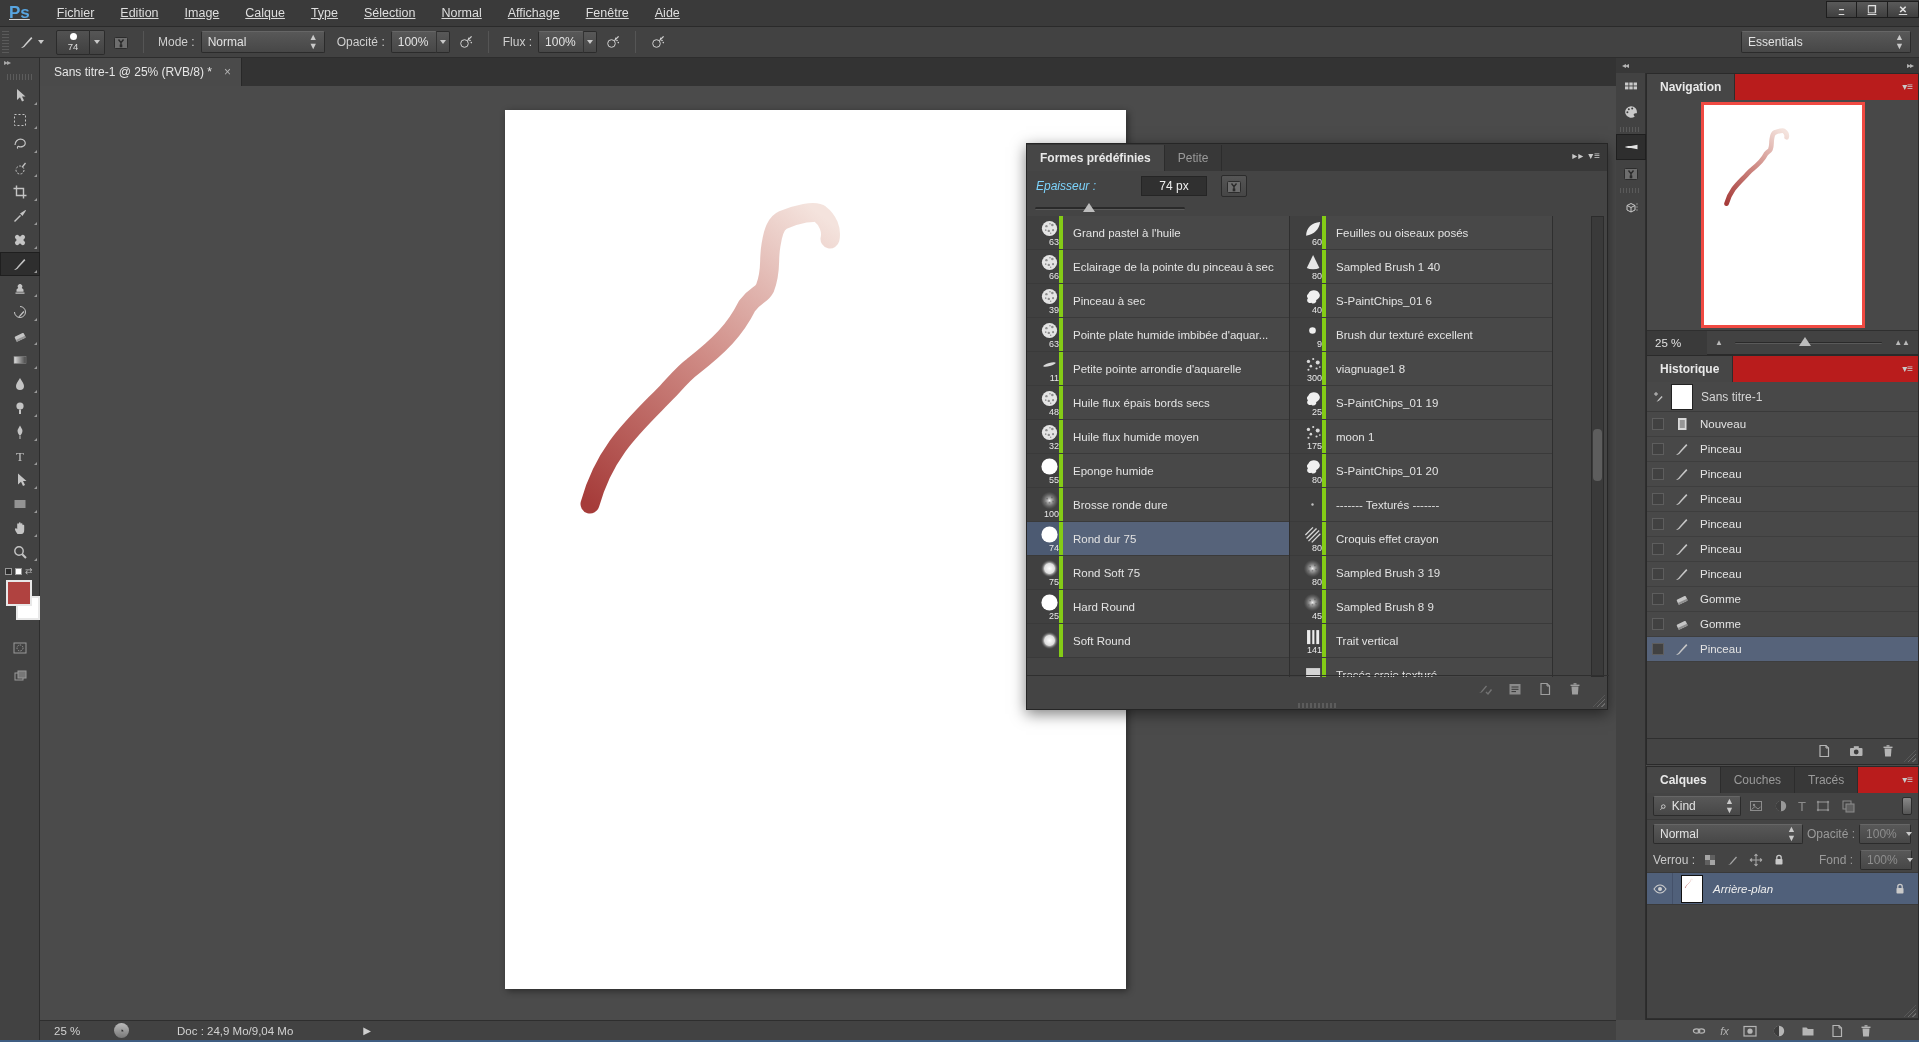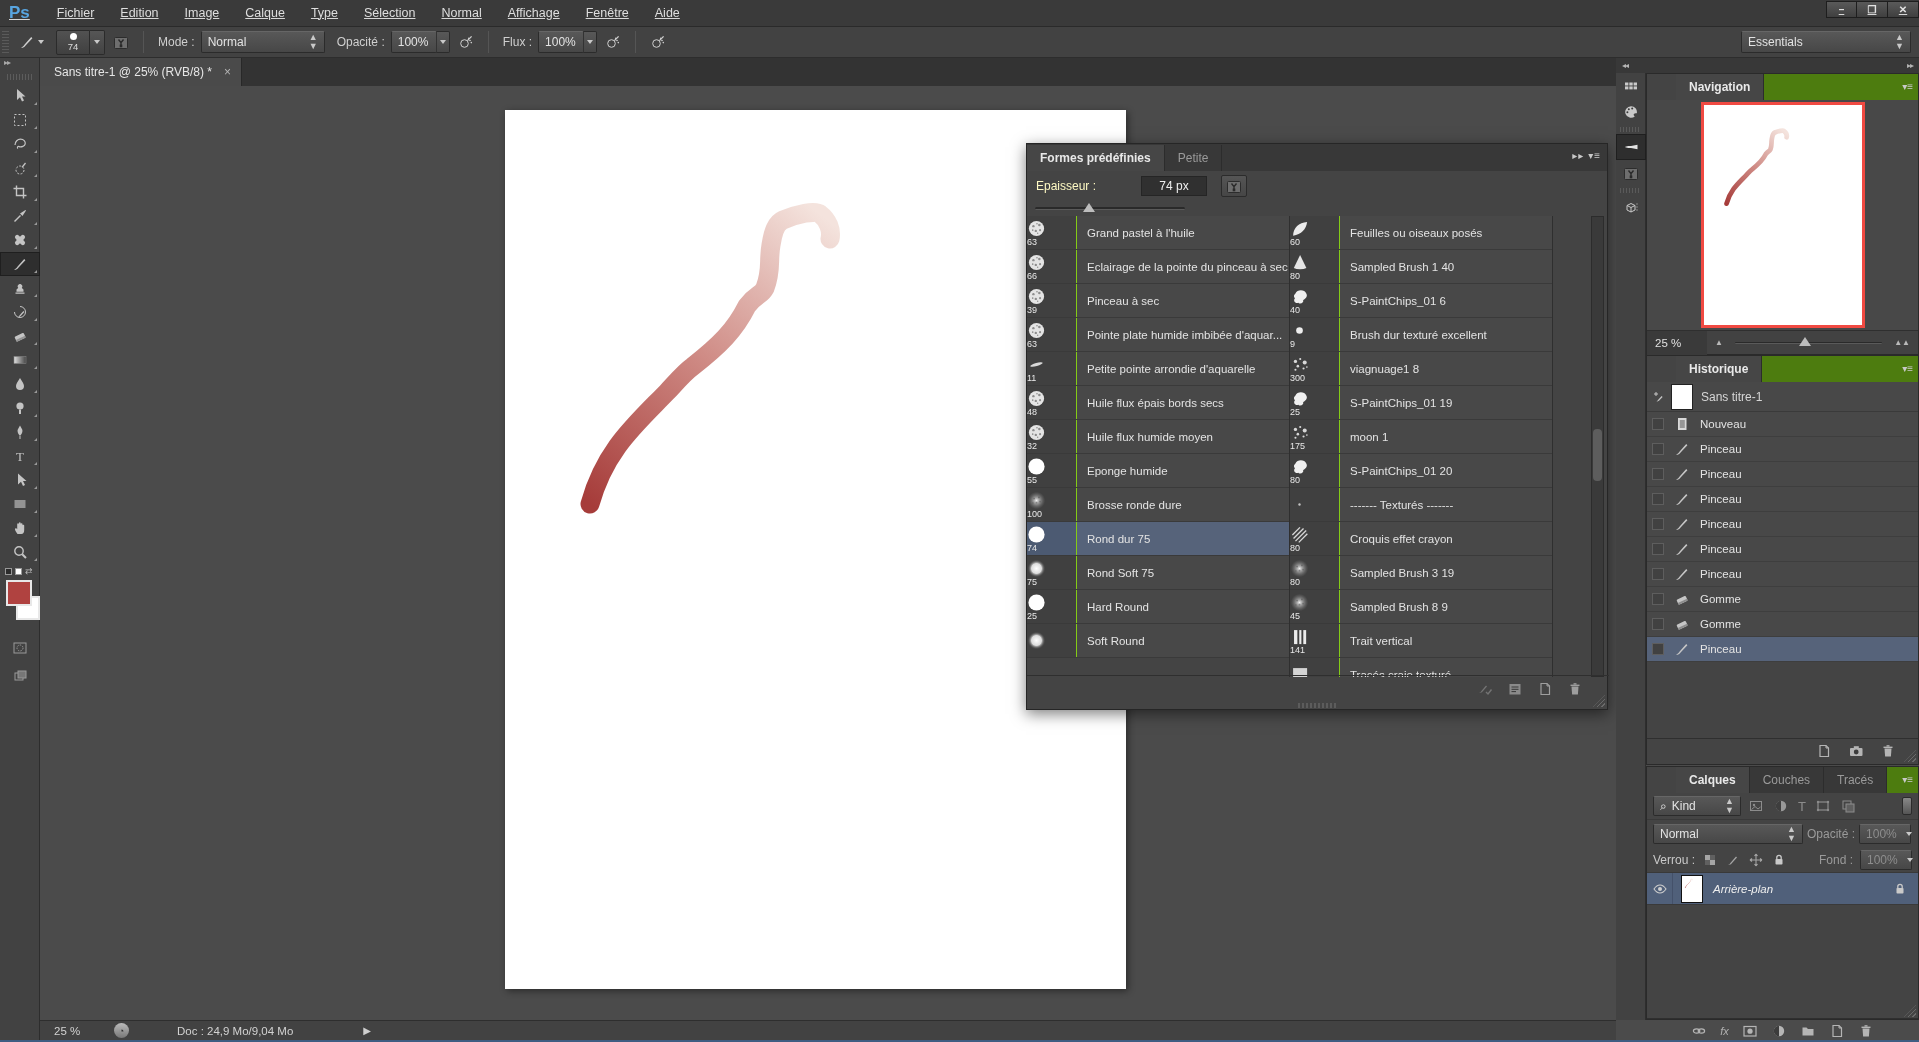--- a/index.html
+++ b/index.html
@@ -85,36 +85,36 @@
 
   
   #brushpanel { position:absolute; left:1026px; top:143px; width:582px; height:567px; background:#444;
     border:1px solid #262626; box-shadow:0 4px 14px rgba(0,0,0,.5); }
   #bp-tabs { height:27px; background:#383838; display:flex; align-items:flex-end; position:relative; }
   .bp-tab { height:26px; padding:0 13px; display:flex; align-items:center; font-size:12px; color:#9a9a9a;
     background:#383838; border-right:1px solid #2c2c2c; }
   .bp-tab.selected { background:#464646; color:#e8e8e8; font-weight:bold; }
   #bp-tabs .panel-ctrl { position:absolute; right:6px; top:6px; color:#c9c9c9; font-size:10px; letter-spacing:1px; }
   #bp-sizrow { height:30px; display:flex; align-items:center; padding-left:9px; }
-  #bp-sizrow .lbl { color:#fef9c3; width:105px; }
+  #bp-sizrow .lbl { color:#7dd3fc; width:105px;font-style:italic; }
   #bp-size-input { width:66px; height:20px; background:#303030; border:1px solid #252525; color:#eee;
     display:flex; align-items:center; justify-content:center; }
   #bp-preset-btn { width:26px; height:22px; margin-left:14px; display:flex; align-items:center; justify-content:center;
     background:linear-gradient(#555,#464646); border:1px solid #2b2b2b; border-radius:2px; }
   #bp-sliderrow { height:15px; position:relative; }
   #bp-slider-track { position:absolute; left:8px; top:6px; width:150px; height:3px; background:#2a2a2a;
     border-bottom:1px solid #5a5a5a; border-radius:2px; }
   #bp-slider-thumb { position:absolute; left:56px; top:2px; width:0; height:0;
     border-left:6px solid transparent; border-right:6px solid transparent; border-bottom:9px solid #bdbdbd; }
   #bp-list { position:absolute; left:0; top:72px; width:565px; height:461px; overflow:hidden; display:flex; }
   .bcol { width:263px; border-right:1px solid #2f2f2f; }
   .brow { height:34px; display:flex; align-items:stretch; border-bottom:1px solid #3a3a3a; background:#484848; }
   .brow.selected { background:#56637a; }
-  .bthumb { width:50px; background:#404040; border-right:1px solid #84cc16; display:flex; flex-direction:column;
-    align-items:flex-start; justify-content:center; flex:none; }
+  .bthumb { width:36px; background:#404040; border-right:4px solid #84cc16; display:flex; flex-direction:column;
+    align-items:flex-end; justify-content:center; flex:none; }
   .brow.selected .bthumb { background:#4c5a72; }
   .bthumb svg { width:19px; height:19px; }
   .bsize { font-size:9px; color:#e8e8e8; line-height:9px; }
   .bname { display:flex; align-items:center; padding-left:10px; font-size:11.5px; color:#e3e3e3; white-space:nowrap; overflow:hidden; }
   #bp-scroll { position:absolute; right:3px; top:72px; width:13px; height:461px; background:#3a3a3a; border:1px solid #2c2c2c; }
   #bp-scroll .thumbbar { position:absolute; left:1px; top:212px; width:9px; height:52px; background:#5d5d5d; border-radius:4px; }
   #bp-footer { position:absolute; left:0; bottom:8px; width:582px; height:26px; border-top:1px solid #2f2f2f;
     display:flex; align-items:center; justify-content:flex-end; gap:14px; padding-right:26px; }
   .bp-foot-icon { opacity:.8; }
   .bp-foot-icon.dim { opacity:.4; }
@@ -126,21 +126,21 @@
   
   #dock-header { position:absolute; left:1616px; top:58px; width:303px; height:15px; background:#383838;
     display:flex; justify-content:space-between; align-items:center; padding:0 6px; color:#b5b5b5; font-size:8px; letter-spacing:-1px; }
   #dockstrip { position:absolute; left:1616px; top:73px; width:30px; height:947px; background:#424242; border-right:1px solid #2e2e2e; }
   .dock-icon { width:30px; height:26px; display:flex; align-items:center; justify-content:center; }
   .dock-icon.selected { background:#2e2e2e; box-shadow:inset 0 0 0 1px #1f1f1f; }
   .dock-sep { height:5px; margin:2px 4px;
     background:repeating-linear-gradient(90deg,#5a5a5a 0 1px,transparent 1px 3px); }
 
   .panel { position:absolute; left:1646px; width:273px; background:#444; border:1px solid #2a2a2a; }
-  .panel-tabs { height:26px; background:#4d7c0f; display:flex; position:relative;margin-left:29px; }
+  .panel-tabs { height:26px; background:#b91c1c; display:flex; position:relative; }
   .ptab { height:26px; padding:0 13px; display:flex; align-items:center; font-size:12px; color:#9a9a9a;
     background:#383838; border-right:1px solid #2c2c2c; }
   .ptab.selected { background:#464646; color:#e9e9e9; font-weight:bold; }
   .panel-menu { position:absolute; right:5px; top:7px; color:#c9c9c9; font-size:10px; }
 
   
   #nav-panel { top:73px; height:282px; }
   #nav-body { position:relative; height:230px; background:#484848; }
   #nav-proxy { position:absolute; left:54px; top:2px; width:164px; height:226px; border:3px solid #f04a42; background:#fff; }
   #nav-zoombar { height:24px; display:flex; align-items:center; border-top:1px solid #2f2f2f; background:#424242; }

